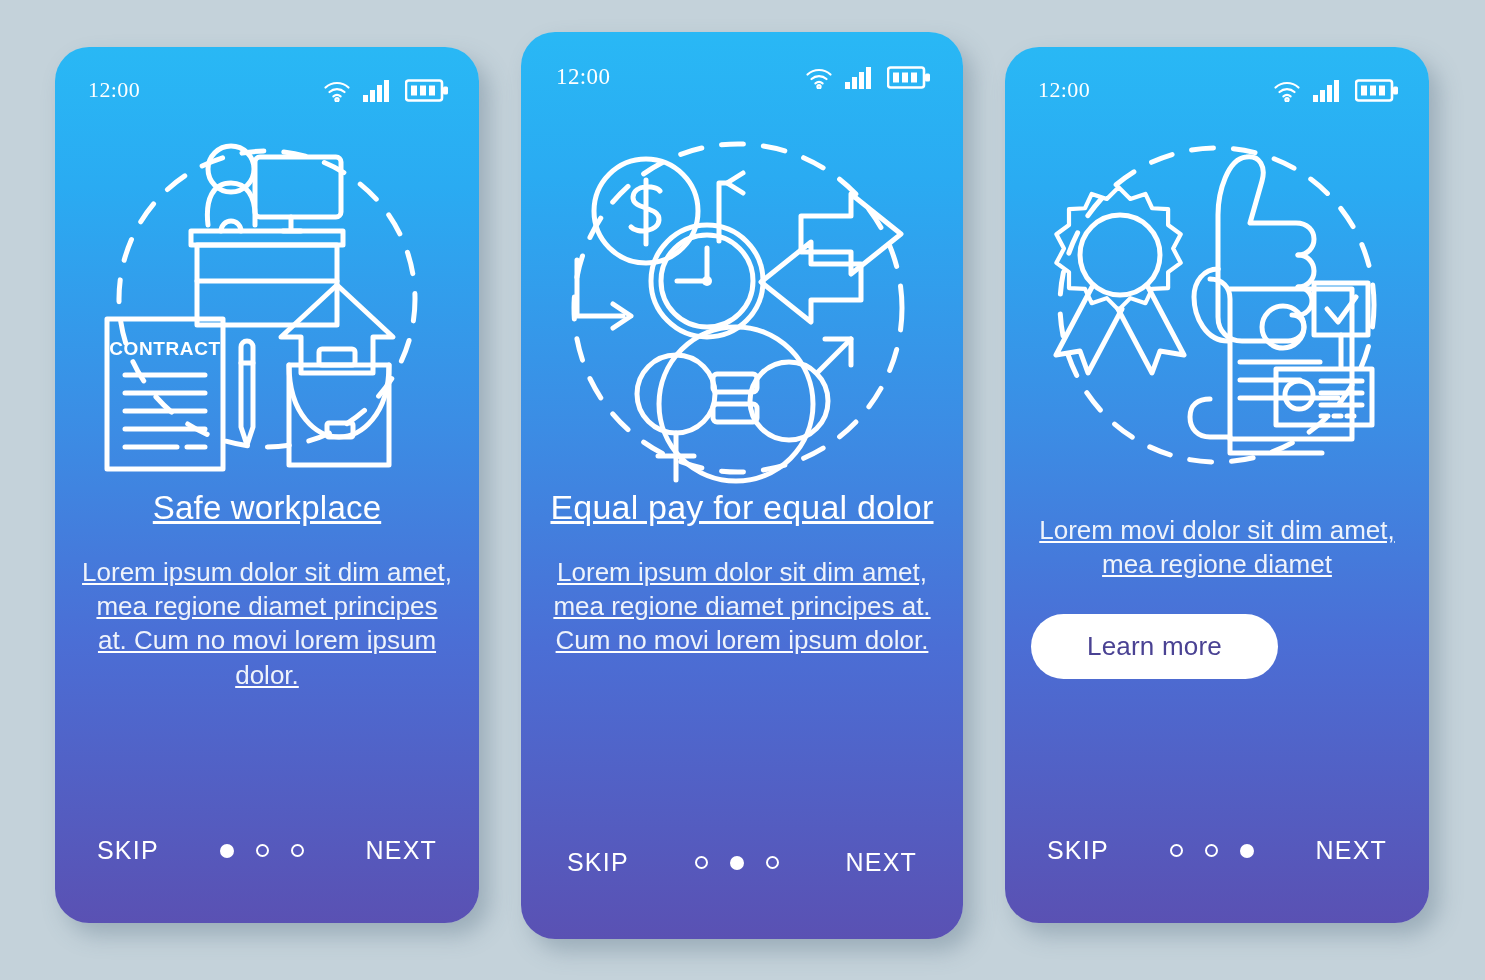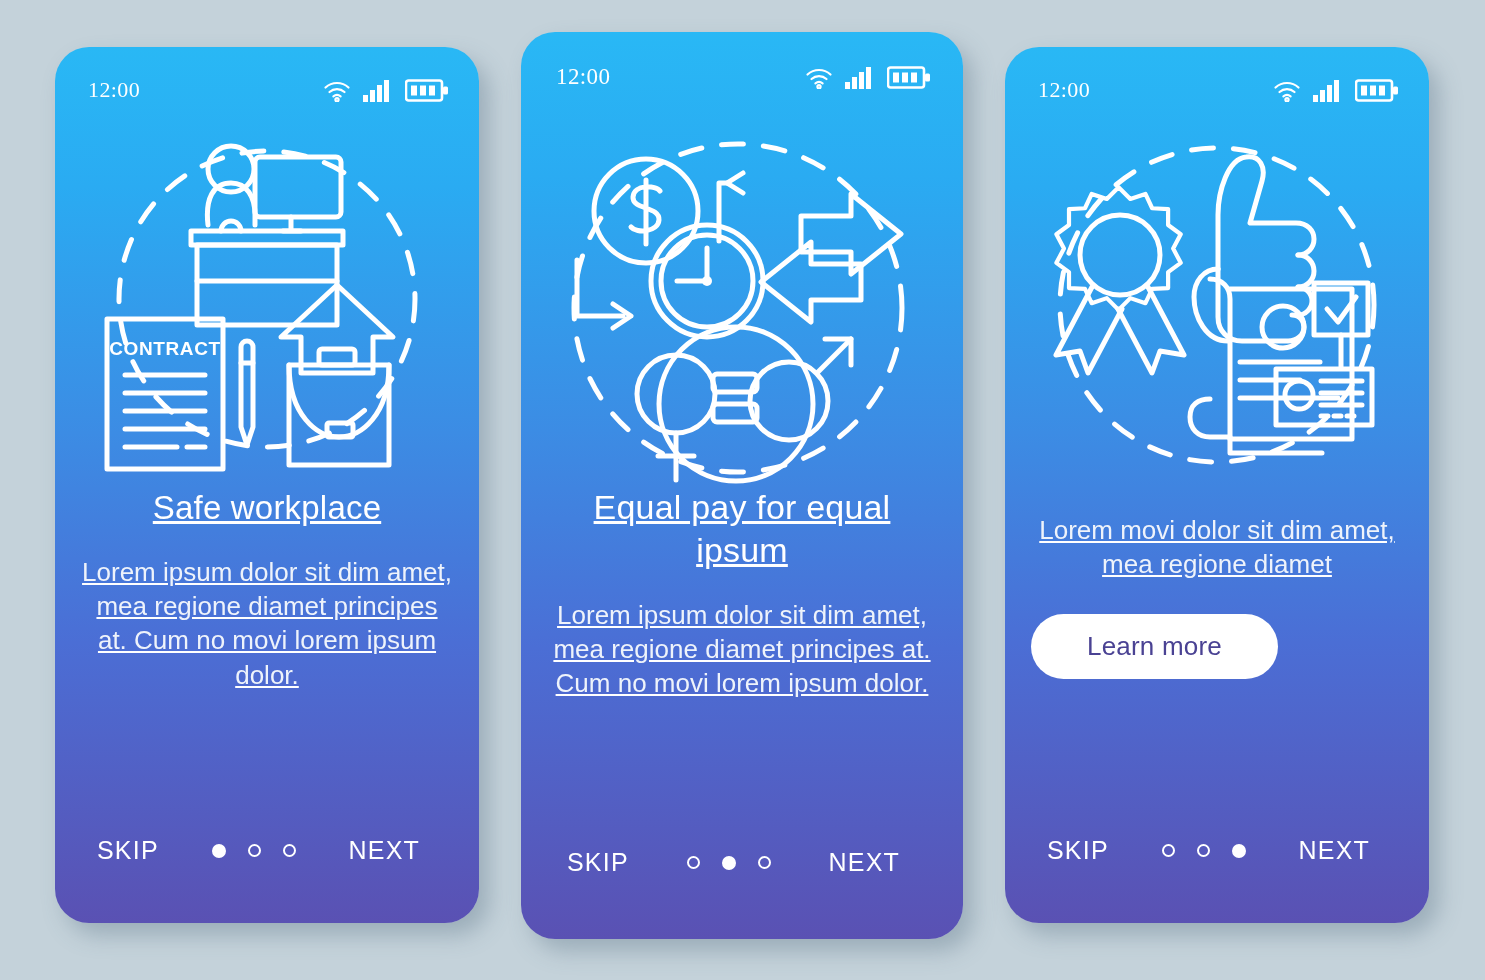--- a/index.html
+++ b/index.html
@@ -110,21 +110,21 @@
     font-size: 26px;
     padding: 17px 56px;
     cursor: pointer;
     letter-spacing: 0.2px;
   }
 
   
   .nav {
     position: absolute;
     left: 0;
-    right: 17px;
+    right: 0;
     bottom: 58px;
     display: flex;
     align-items: center;
     justify-content: space-between;
     padding: 0 42px;
   }
   .phone--two .nav { bottom: 62px; padding: 0 46px; }
 
   .nav-btn {
     background: none;
@@ -318,21 +318,21 @@
         <circle cx="228" cy="265" r="39"></circle>
         <path d="M256 237 L290 203"></path>
         <path d="M264 203 L290 203 L290 229"></path>
 
         <rect x="152" y="238" width="44" height="18" rx="4"></rect>
         <rect x="152" y="268" width="44" height="18" rx="4"></rect>
       </svg>
     </div>
 
     <div class="content">
-      <h2 class="title">Equal pay for equal ipsum</h2>
+      <h2 class="title">Equal pay for equal dolor</h2>
       <p class="desc">Lorem ipsum dolor sit dim amet, mea regione diamet principes at. Cum no movi lorem ipsum dolor.</p>
     </div>
 
     <div class="nav">
       <button class="nav-btn">SKIP</button>
       <div class="dots">
         <button class="dot"></button>
         <button class="dot active"></button>
         <button class="dot"></button>
       </div>

